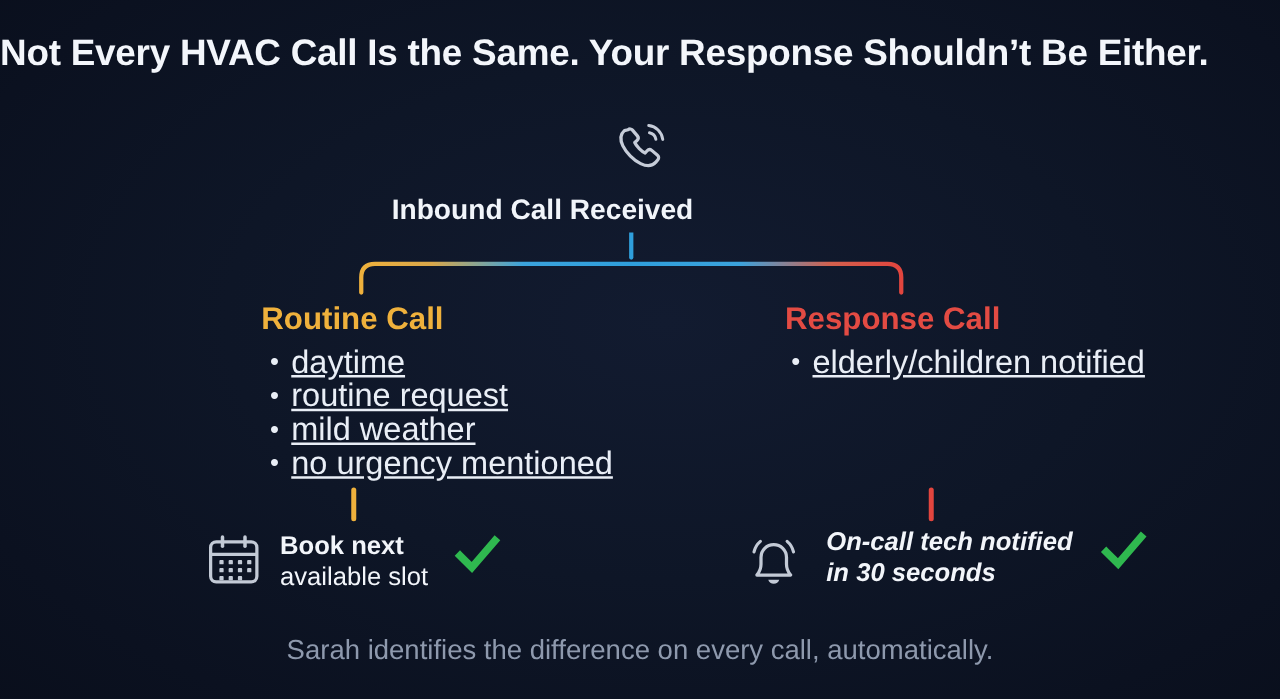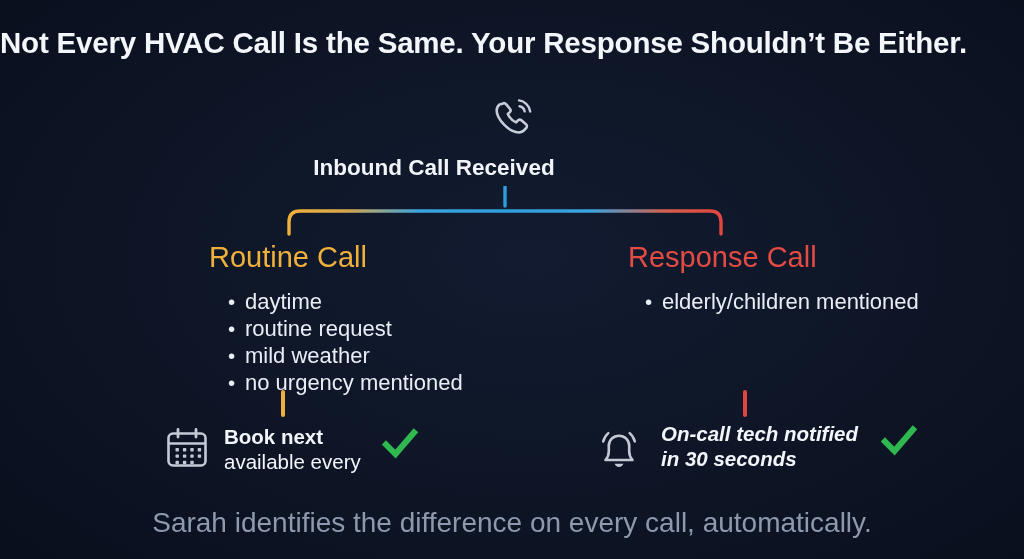--- a/index.html
+++ b/index.html
@@ -61,35 +61,36 @@
     position: absolute;
     top: 186px;
     left: 270px;
     width: 470px;
     height: 52px;
   }
 
   
   .branch-head {
     position: absolute;
-    font-size: 29px;
-    font-weight: normal;
+    font-size: 25px;
+    font-weight: bold;
     white-space: nowrap;
   }
   #head-routine   { top: 241px; left: 209px; color: #efb13c; }
   #head-emergency { top: 241px; left: 628px; color: #e34b43; }
 
   .bullets {
     position: absolute;
     list-style: none;
-    margin: 16px;
+    margin: 4px;
     padding: 0;
     color: #e9eef6;
-    font-size: 22px;
+    font-size: 26px;
     line-height: 27px;
+    text-decoration: underline;
   }
   #bullets-routine   { top: 272px; left: 211px; }
   #bullets-emergency { top: 272px; left: 628px; }
   .bullets li {
     position: relative;
     padding-left: 18px;
     white-space: nowrap;
   }
   .bullets li::before {
     content: "\2022";
@@ -146,21 +147,21 @@
   #outcome-emergency .check-icon { margin-left: 22px; }
 
   
   #footer {
     position: absolute;
     top: 507px;
     left: 0;
     width: 1024px;
     text-align: center;
     color: #8e99ad;
-    font-size: 28px;
+    font-size: 22px;
     font-weight: normal;
     white-space: nowrap;
   }
 </style>
 </head>
 <body>
 
 <div id="stage">
 
   <div id="title">Not Every HVAC Call Is the Same. Your Response Shouldn’t Be Either.</div>
@@ -195,21 +196,21 @@
   <div class="branch-head" id="head-routine">Routine Call</div>
   <ul class="bullets" id="bullets-routine">
     <li>daytime</li>
     <li>routine request</li>
     <li>mild weather</li>
     <li>no urgency mentioned</li>
   </ul>
 
   <div class="branch-head" id="head-emergency">Response Call</div>
   <ul class="bullets" id="bullets-emergency">
-    <li>elderly/children mentioned</li>
+    <li>elderly/children notified</li>
   </ul>
 
   <div class="stub" id="stub-routine"></div>
   <div class="stub" id="stub-emergency"></div>
 
   <div class="outcome" id="outcome-routine">
     <div class="outcome-icon">
       <svg viewBox="0 0 48 48" width="48" height="48" aria-hidden="true">
         <rect x="5.5" y="9.5" width="37" height="32" rx="4.5" ry="4.5" fill="none" stroke="#c3cad6" stroke-width="2.6"></rect>
         <path d="M5.5 19.5 L42.5 19.5" fill="none" stroke="#c3cad6" stroke-width="2.6"></path>
@@ -225,21 +226,21 @@
           <rect x="27.3" y="30.4" width="3.4" height="3.4" rx="0.7"></rect>
           <rect x="34.7" y="30.4" width="3.4" height="3.4" rx="0.7"></rect>
           <rect x="12.5" y="36.8" width="3.4" height="3.4" rx="0.7"></rect>
           <rect x="19.9" y="36.8" width="3.4" height="3.4" rx="0.7"></rect>
           <rect x="27.3" y="36.8" width="3.4" height="3.4" rx="0.7"></rect>
         </g>
       </svg>
     </div>
     <div class="outcome-text">
       <span class="ot-strong">Book next</span>
-      <span class="ot-light">available every</span>
+      <span class="ot-light">available slot</span>
     </div>
     <div class="check-icon">
       <svg viewBox="0 0 38 38" width="38" height="38" aria-hidden="true">
         <path d="M5 20.5 L14.5 30 L33 8.5" fill="none" stroke="#2fb84f" stroke-width="6" stroke-linecap="square" stroke-linejoin="miter"></path>
       </svg>
     </div>
   </div>
 
   <div class="outcome" id="outcome-emergency">
     <div class="outcome-icon">

